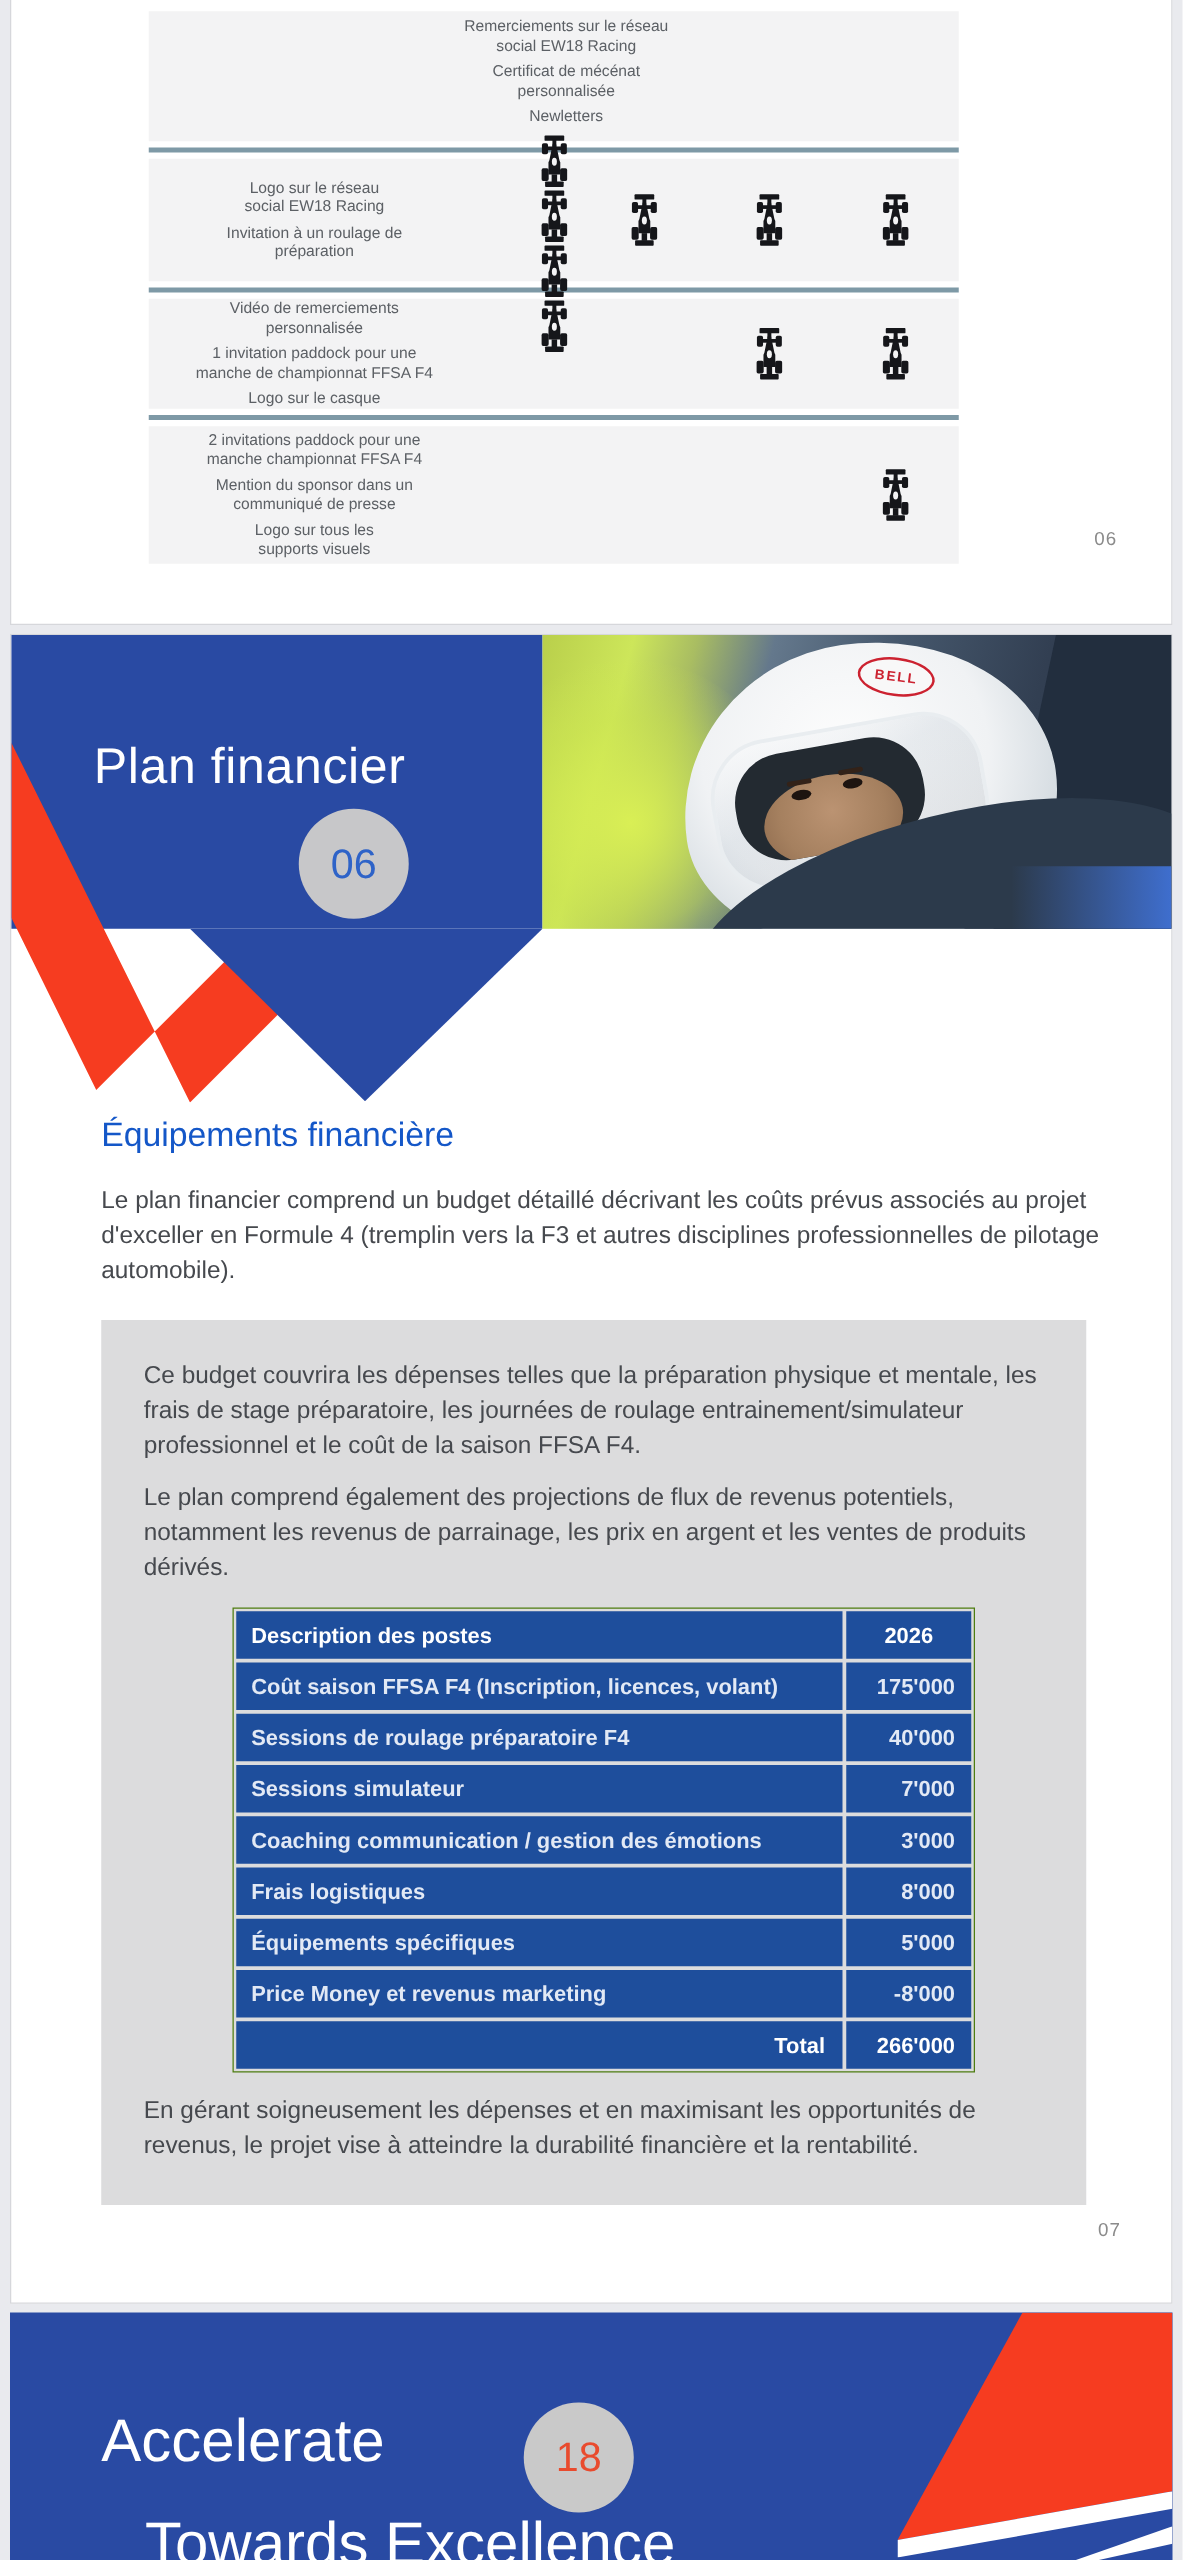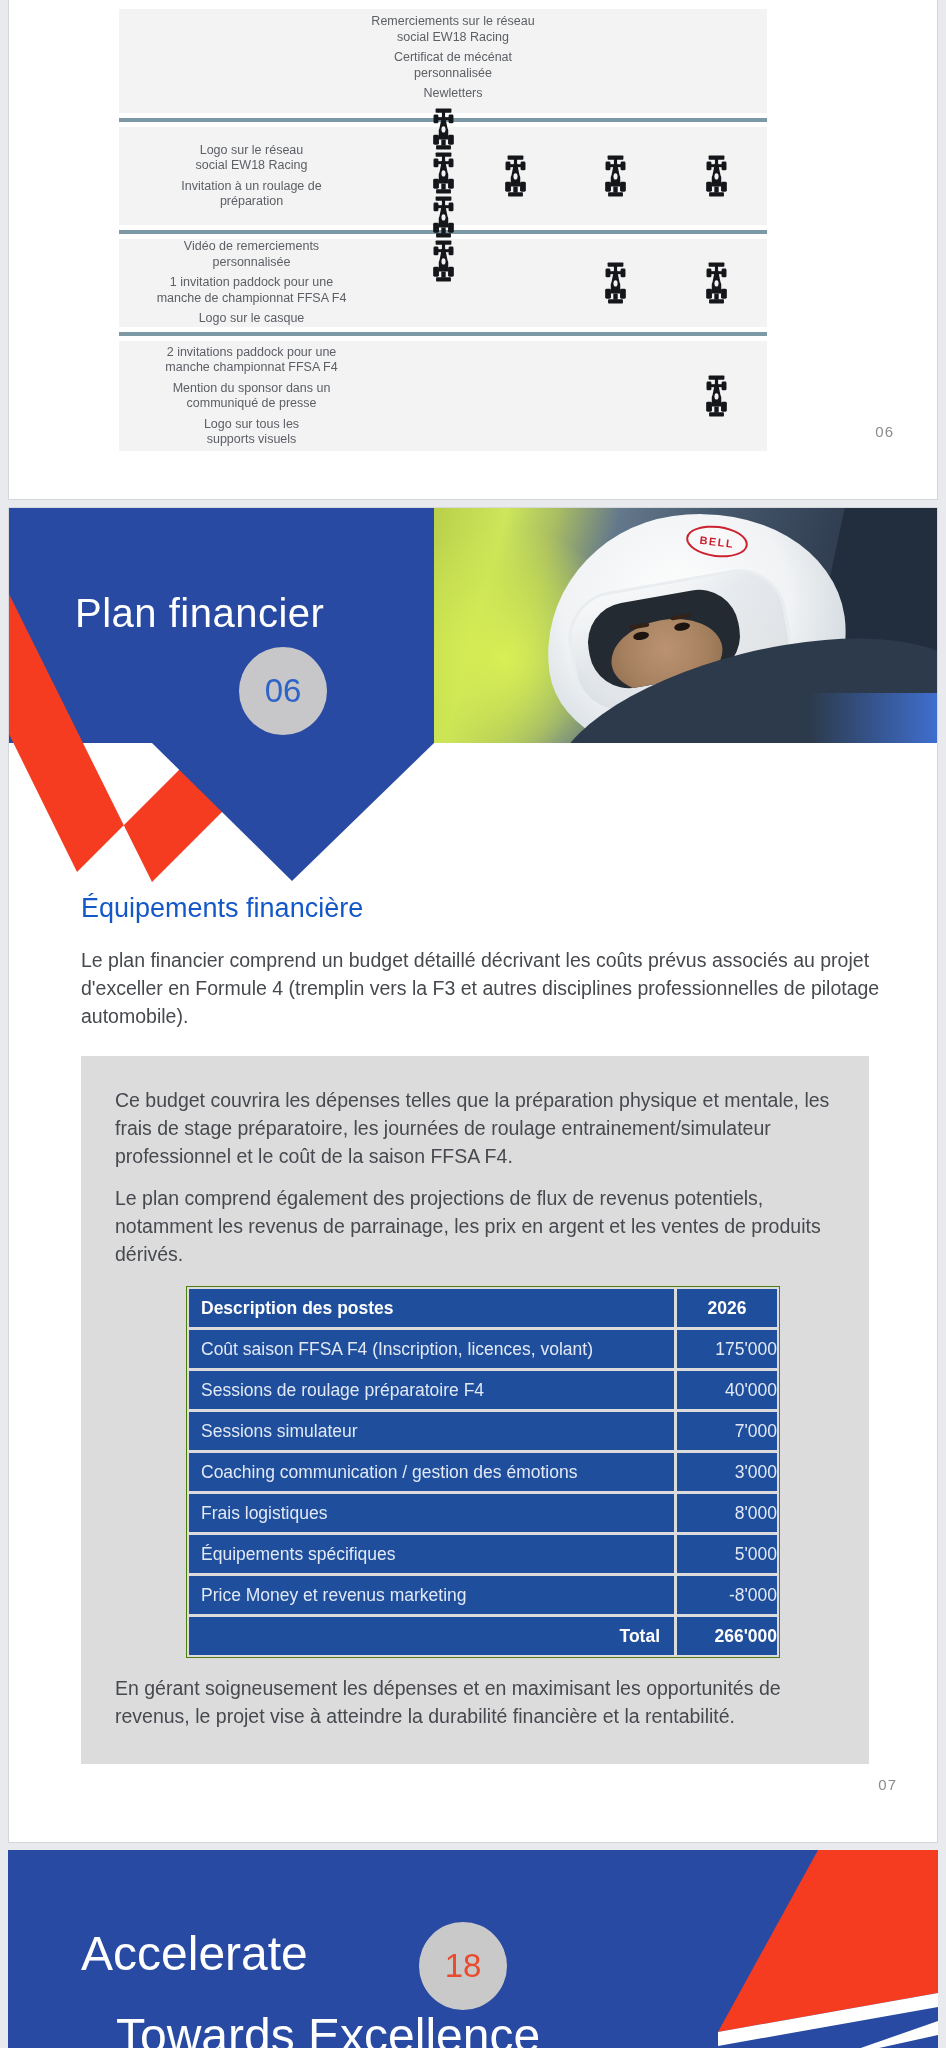--- a/index.html
+++ b/index.html
@@ -76,23 +76,23 @@
   .intro{margin:22px 0 0 72px;width:808px;font-size:19.5px;line-height:28px;color:#46494e;}
   .gray-box{margin:26px 0 0 72px;width:788px;box-sizing:border-box;
       padding:30px 30px 34px 34px;background:#dcdcdd;}
   .bp{margin:0;width:722px;font-size:19.5px;line-height:28px;color:#46494e;}
   .bp + .bp{margin-top:14px;}
   .bp.closing{margin-top:16px;}
   .fin-table{width:588px;margin:18px 0 0 71px;border:1px solid #4d7c0f;padding:2px;box-sizing:content-box;}
   .tr{display:flex;gap:3px;margin-bottom:3px;}
   .tr:last-child{margin-bottom:0;}
   .td{background:#1e4e9c;color:#e2e9f5;font-size:17.5px;height:38px;
-      display:flex;align-items:center;box-sizing:border-box;}
+      display:flex;align-items:center;box-sizing:border-box;font-weight:bold;}
   .td.desc{flex:1;padding-left:12px;}
-  .td.val{width:100px;justify-content:flex-end;}
+  .td.val{width:100px;justify-content:flex-end;padding-right:13px;}
   .tr.head .td{font-weight:bold;color:#ffffff;}
   .tr.head .td.val{justify-content:center;padding-right:0;}
   .tr.total .td{font-weight:bold;color:#ffffff;}
   .tr.total .td.desc{justify-content:flex-end;padding-right:14px;}
 
   
   .ribbon-box{position:absolute;left:700px;top:0;width:230px;height:200px;}
   .ribbon-box div{position:absolute;inset:0;}
   .red-ribbon{background:#f63c20;clip-path:polygon(110px 0,230px 0,230px 143px,10px 182px);}
   .stripe1{background:#ffffff;clip-path:polygon(10px 182px,230px 143px,230px 157px,10px 196px);}

